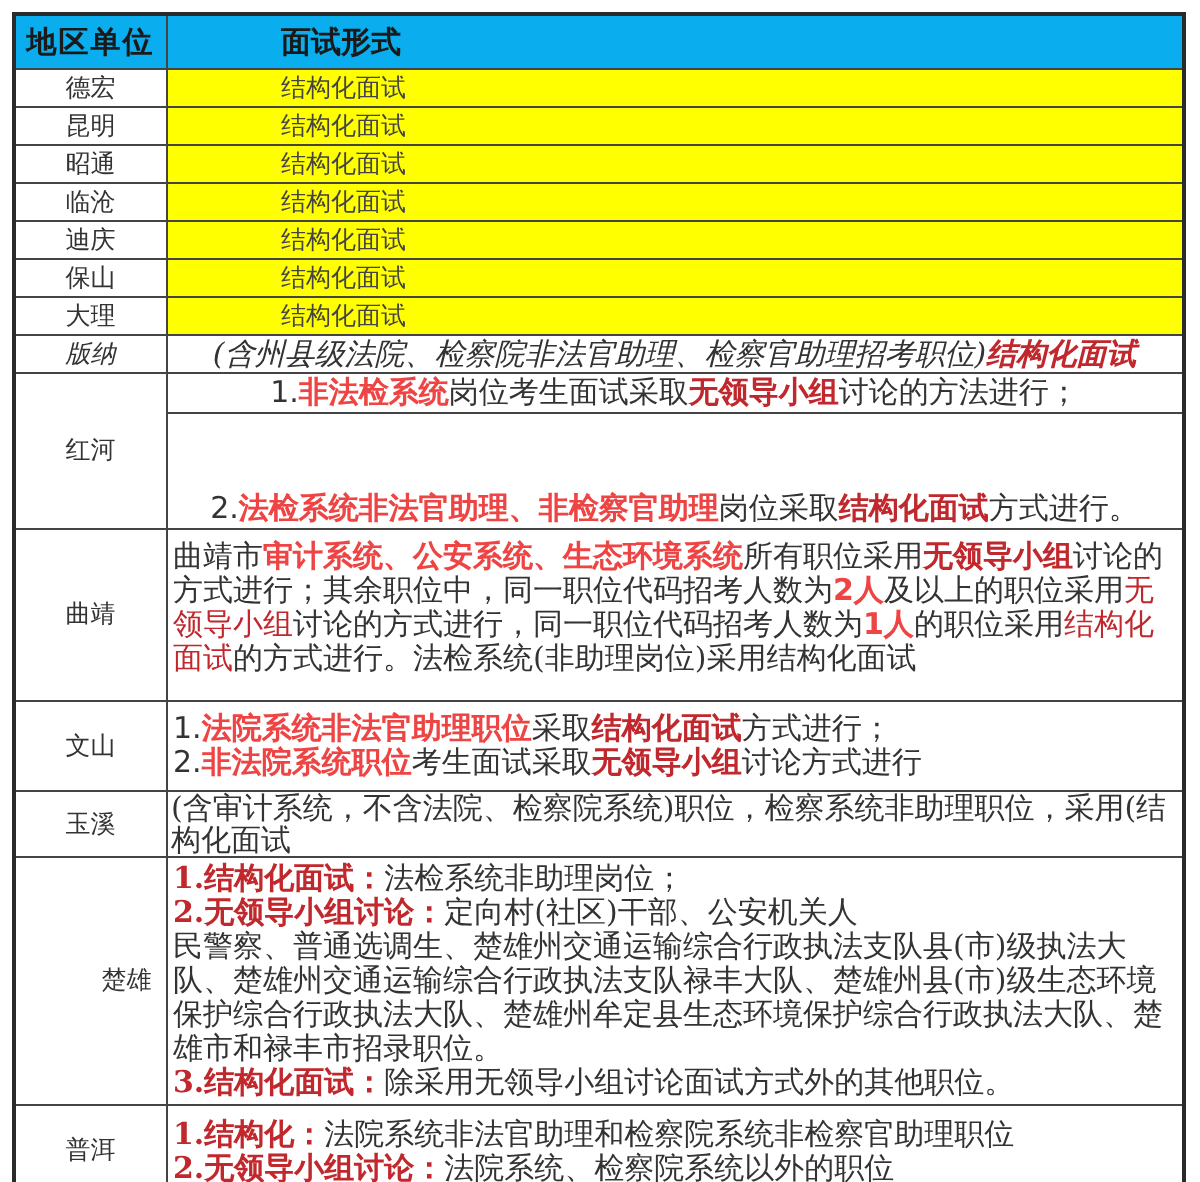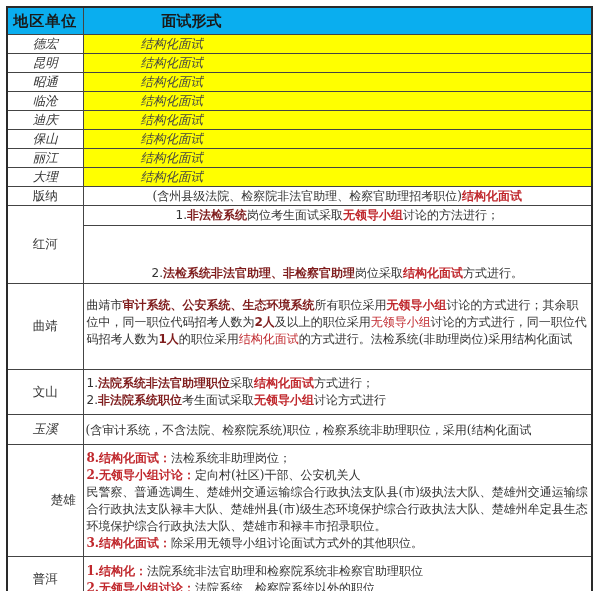--- a/index.html
+++ b/index.html
@@ -5,29 +5,29 @@
   html, body { margin: 0; padding: 0; background: #ffffff; }
   body { width: 600px; height: 591px; position: relative; overflow: hidden;
          font-family: "DejaVu Serif", "Liberation Serif", serif; color: #333; }
   table.main { position: absolute; left: 6px; top: 6px; width: 587px;
          border-collapse: collapse; border: 2px solid #2a2a2a; table-layout: fixed; }
   table.main td { border: 1px solid #444; padding: 0; vertical-align: middle; }
   col.c1 { width: 76px; }
   td.region { text-align: center; font-size: 12.5px; color: #333; }
   tr.head td { background: #0aaeef; height: 26px; font-weight: bold; font-size: 15px; color: #1a1a1a; text-align: center; }
   tr.head td.region { font-size: 15px; letter-spacing: 1px; }
-  tr.head td.form { text-align: left; padding-left: 78px; }
-  tr.yrow td { height: 18px; font-style: italic; }
+  tr.head td.form { text-align: left; padding-left: 57px; }
+  tr.yrow td { height: 18px; }
   tr.yrow td.form { background: #ffff00; font-size: 12.5px; color: #444; padding-left: 57px; }
-  td.form { font-size: 12px; line-height: 16px; }
+  td.form { font-size: 15px; line-height: 16px; }
   .c { text-align: center; }
   .l { text-align: left; padding-left: 3px !important; margin-top: 28px; }
   .red { color: #c0282d; font-weight: bold; }
   .red-n { color: #c0282d; }
-  .green { color: #7f1d1d; font-weight: bold; text-align: right; }
+  .green { color: #ef4444; font-weight: bold; text-align: right; }
   .num { font-family: "DejaVu Sans", "Liberation Sans", sans-serif; }
   .sub { border-bottom: 1px solid #444; height: 19px; line-height: 19px; }
   .sub:last-child { border-bottom: none; margin-top: 38px; }
 </style>
 </head>
 <body>
 
 <table class="main">
   <colgroup>
       <col class="c1">
@@ -58,29 +58,25 @@
   </tr>
   <tr class="yrow">
     <td class="region">迪庆</td>
     <td class="form">结构化面试</td>
   </tr>
   <tr class="yrow">
     <td class="region">保山</td>
     <td class="form">结构化面试</td>
   </tr>
   <tr class="yrow">
-    <td class="region">丽江</td>
-    <td class="form">结构化面试</td>
-  </tr>
-  <tr class="yrow">
     <td class="region">大理</td>
     <td class="form">结构化面试</td>
   </tr>
 
-  <tr style="height:19px;">
+  <tr style="height:19px;font-style:italic;">
     <td class="region">版纳</td>
     <td class="form c">
       <span>(含州县级法院、检察院非法官助理、检察官助理招考职位)</span><span class="red">结构化面试</span>
     </td>
   </tr>
 
   <tr>
     <td class="region" style="height:40px;">红河</td>
     <td class="form c">
       <div class="sub">
@@ -105,30 +101,30 @@
       <div>
         <span class="num">1.</span><span class="green">法院系统非法官助理职位</span><span>采取</span><span class="red">结构化面试</span><span>方式进行；</span>
       </div>
       <div>
         <span class="num">2.</span><span class="green">非法院系统职位</span><span>考生面试采取</span><span class="red">无领导小组</span><span>讨论方式进行</span>
       </div>
     </td>
   </tr>
 
   <tr>
-    <td class="region" style="height:29px;font-style:italic;">玉溪</td>
+    <td class="region" style="height:29px;">玉溪</td>
     <td class="form" style="padding-left:2px;">
       <span>(含审计系统，不含法院、检察院系统)职位，检察系统非助理职位，采用(结构化面试</span>
     </td>
   </tr>
 
   <tr>
     <td class="region" style="height:111px;padding-left:36px;">楚雄</td>
     <td class="form l" style="line-height:17px; padding:2px 3px;">
-      <div><span class="red">8.结构化面试：</span><span>法检系统非助理岗位；</span></div>
+      <div><span class="red">1.结构化面试：</span><span>法检系统非助理岗位；</span></div>
       <div><span class="red">2.无领导小组讨论：</span><span>定向村(社区)干部、公安机关人</span></div>
       <div>民警察、普通选调生、楚雄州交通运输综合行政执法支队县(市)级执法大队、楚雄州交通运输综合行政执法支队禄丰大队、楚雄州县(市)级生态环境保护综合行政执法大队、楚雄州牟定县生态环境保护综合行政执法大队、楚雄市和禄丰市招录职位。</div>
       <div><span class="red">3.结构化面试：</span><span>除采用无领导小组讨论面试方式外的其他职位。</span></div>
     </td>
   </tr>
 
   <tr>
     <td class="region" style="height:45px;">普洱</td>
     <td class="form l" style="line-height:17px;">
       <div><span class="red">1.结构化：</span><span>法院系统非法官助理和检察院系统非检察官助理职位</span></div>

